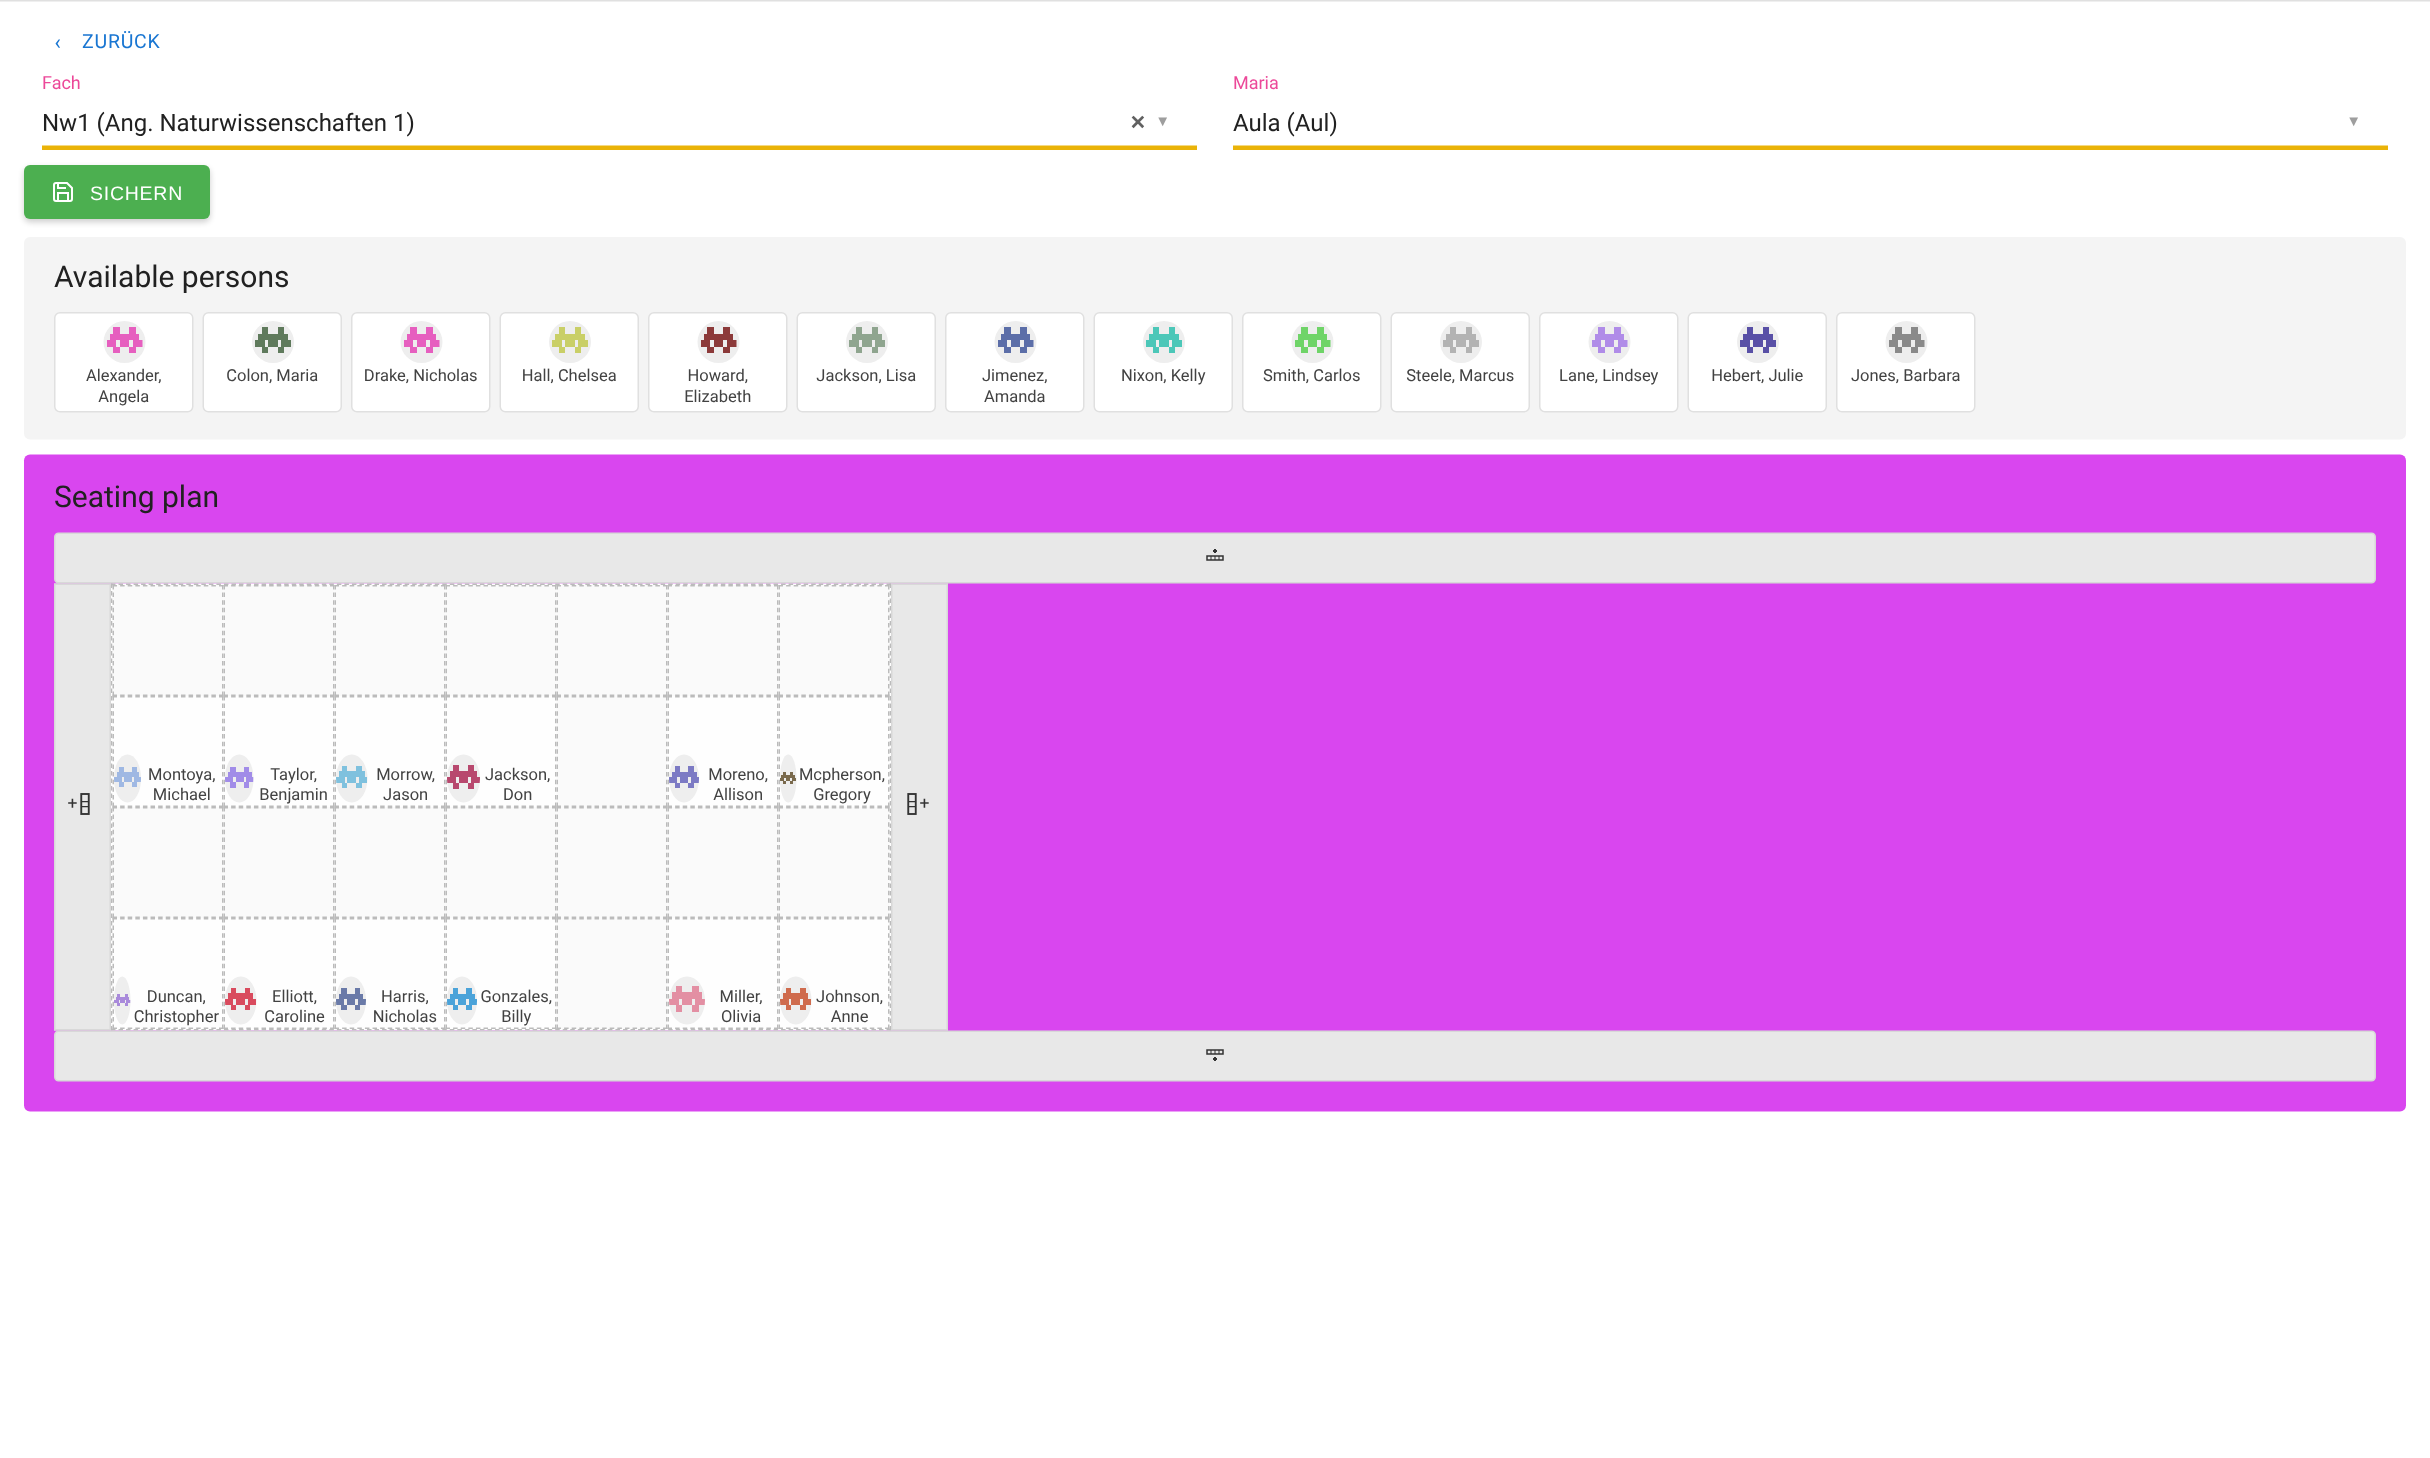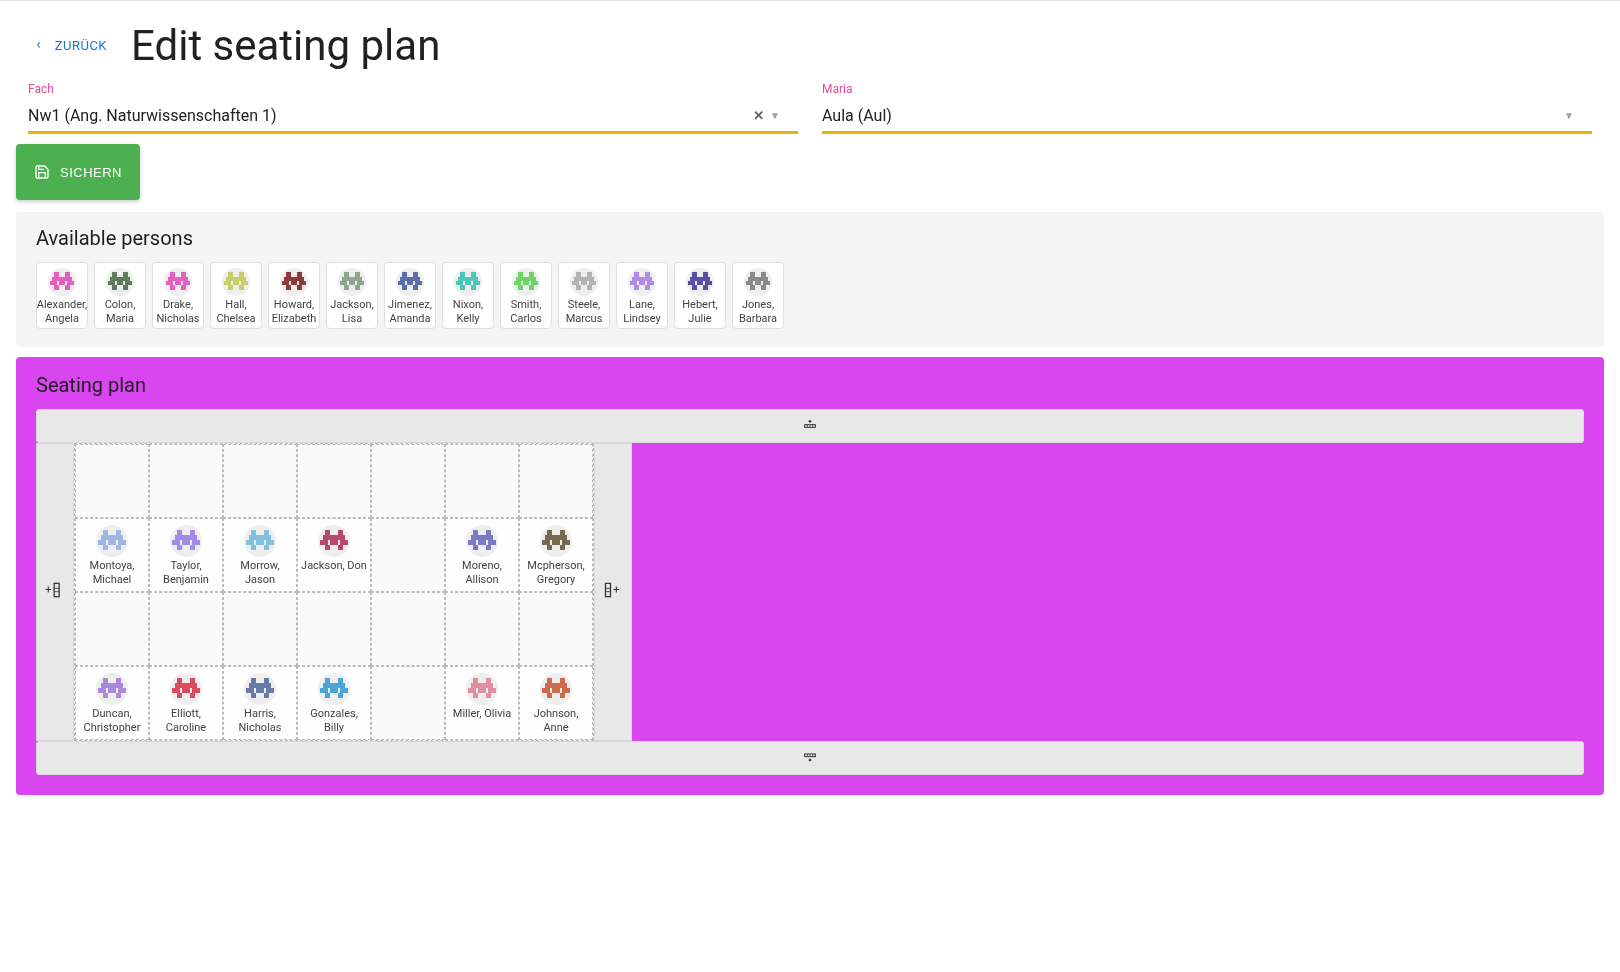--- a/index.html
+++ b/index.html
@@ -10,52 +10,51 @@
   .back-chevron { display:inline-block; transform: rotate(180deg); font-size: 14px; line-height: 1; }
   h1 { font-size: 42px; font-weight: 400; }
   .fields-row { display: flex; gap: 24px; padding: 0 12px 10px 12px; }
   .field { flex: 1; display:flex; flex-direction:column; }
   .field-label { font-size: 12px; color: #ec4899; margin-bottom: 6px; }
   .field-value-wrap { position: relative; border-bottom: 3px solid #eab308; padding: 4px 18px 6px 0; display:flex; align-items:center; justify-content:space-between;}
   .field-value { font-size: 16px; color: #212121; }
   .field-icons { display:flex; align-items:center; gap:6px; color:#616161; font-size:12px;}
   .field-clear { cursor:pointer; font-size:13px; font-weight:bold; }
   .field-dropdown { cursor:pointer; font-size:10px; color:#9e9e9e;}
-  .save-btn { display:inline-flex; align-items:center; gap:10px; background:#4caf50; color:#fff; border:none; padding:20px 18px; border-radius:4px; cursor:pointer; font-size:13px; font-weight:500; letter-spacing:0.5px; margin-left:0; box-shadow:0 2px 4px rgba(0,0,0,0.2);}
+  .save-btn { display:inline-flex; align-items:center; gap:10px; background:#4caf50; color:#fff; border:none; padding:10px 18px; border-radius:4px; cursor:pointer; font-size:13px; font-weight:500; letter-spacing:0.5px; margin-left:0; box-shadow:0 2px 4px rgba(0,0,0,0.2);}
   .save-icon-wrap { display:inline-flex; }
   .panel { background:#f4f4f4; border-radius:4px; margin-top:12px; padding:14px 20px 18px 20px; }
   .panel-title { font-size:20px; font-weight:400; margin-bottom:12px; }
   .persons-row { display:flex; gap:6px; }
-  .person-card { background:#fff; border:1px solid #e0e0e0; border-radius:4px; width:52px; height:67px; display:flex; flex-direction:column; align-items:center; justify-content:flex-start; padding-top:5px; cursor:grab; }
+  .person-card { background:#fff; border:1px solid #e0e0e0; border-radius:4px; width:93px; height:67px; display:flex; flex-direction:column; align-items:center; justify-content:flex-start; padding-top:5px; cursor:grab; }
   .avatar { width:28px; height:28px; border-radius:50%; background:#eee; display:flex; align-items:center; justify-content:center; overflow:hidden; margin-bottom:2px;}
   .avatar svg { width:24px; height:24px; }
   .person-name { font-size:11px; text-align:center; line-height:1.25; color:#424242; padding: 0 2px; }
   .seating-panel { background:#d946ef; border-radius:4px; margin-top:10px; padding:16px 20px 20px 20px; }
   .add-bar { background:#e8e8e8; border:1px solid #d8d8d8; border-radius:3px; display:flex; align-items:center; justify-content:center; cursor:pointer; }
   .add-bar.horizontal { height:34px; width:100%; }
   .add-side { background:#e8e8e8; border:1px solid #d8d8d8; width:38px; display:flex; align-items:center; justify-content:center; cursor:pointer; font-size:18px;}
   .grid { display:grid; grid-template-columns: repeat(7, 74px); grid-auto-rows: 74px; background:#fff; border:1px dashed #bbb; }
-  .cell { border:1px dashed #bbb; display:flex; flex-direction:column; align-items:center; justify-content:flex-start; padding-top:6px; background:#fafafa;}
+  .cell { border:1px dashed #bbb; display:flex; flex-direction:row; align-items:flex-end; justify-content:flex-start; padding-top:6px; background:#fafafa;}
   .cell.occupied { background:#fefefe; }
   .cell .avatar { width:32px; height:32px; }
   .cell .avatar svg { width:28px; height:28px;}
   .grid-spacer { flex:1; background:transparent;}
   .grid-outer { display:flex; flex-direction:column; }
   .mid-row { display:flex; align-items:stretch; }
 </style>
 </head>
 <body>
 
 <div class="page">
   <div class="header-row">
     <div class="back-link">
       <span class="back-chevron">›</span>
       <span>ZURÜCK</span>
     </div>
-    <h1>Edit seating plan</h1>
   </div>
 
   <div class="fields-row">
     <div class="field">
       <span class="field-label">Fach</span>
       <div class="field-value-wrap">
         <span class="field-value">Nw1 (Ang. Naturwissenschaften 1)</span>
         <span class="field-icons">
           <span class="field-clear">✕</span>
           <span class="field-dropdown">▼</span>

